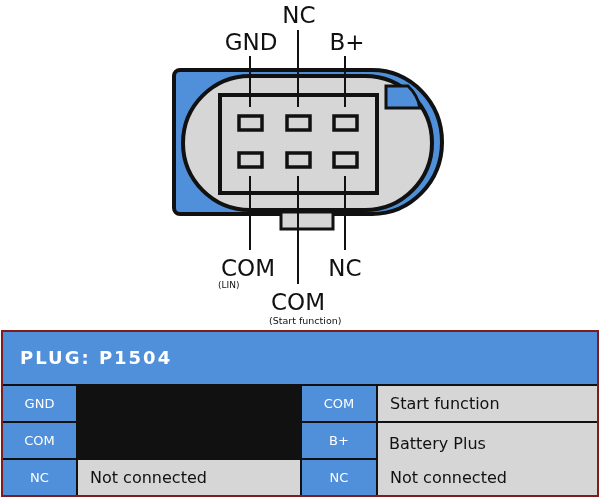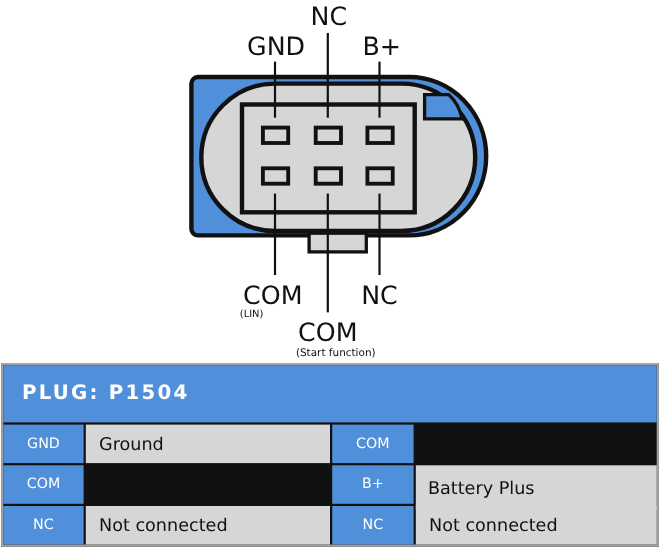--- a/index.html
+++ b/index.html
@@ -1,19 +1,19 @@
 <!DOCTYPE html>
 <html><head>
 <meta charset="utf-8">
 <style>
   html,body{margin:0;padding:0;background:#fff;}
   body{width:600px;height:498px;position:relative;overflow:hidden;font-family:"Liberation Sans",sans-serif;}
   #diagram{position:absolute;left:0;top:0;width:600px;height:330px;}
   .lbl{font-family:"DejaVu Sans",sans-serif;fill:#111;}
-  #pin-table{position:absolute;left:1px;top:330px;width:598px;height:167px;border:2px solid #a3a3a3;box-sizing:border-box;background:#111;}
+  #pin-table{position:absolute;left:1px;top:330px;width:598px;height:167px;border:2px solid #7f1d1d;box-sizing:border-box;background:#111;}
   .thead{position:absolute;left:0;top:0;width:594px;height:52px;background:#508fd9;color:#fff;font-family:"DejaVu Sans",sans-serif;font-weight:bold;font-size:18px;letter-spacing:2px;line-height:52px;padding-left:17px;box-sizing:border-box;}
   .cell{position:absolute;box-sizing:border-box;display:flex;align-items:center;font-family:"DejaVu Sans",sans-serif;}
   .code{background:#508fd9;color:#fff;font-size:13px;justify-content:center;}
   .desc{background:#d6d6d6;color:#111;font-size:16px;padding-left:12px;}
 </style>
 </head>
 <body>
 
 <svg id="diagram" viewBox="0 0 600 330" xmlns="http://www.w3.org/2000/svg">
 
@@ -50,22 +50,22 @@
   <text class="lbl" x="218" y="288" font-size="9">(LIN)</text>
   <text class="lbl" x="298" y="310" font-size="23" text-anchor="middle">COM</text>
   <text class="lbl" x="269" y="324" font-size="9.5">(Start function)</text>
   <text class="lbl" x="345" y="276" font-size="23" text-anchor="middle">NC</text>
 </svg>
 
 <div id="pin-table">
   <div class="thead">PLUG: P1504</div>
 
   <div class="cell code" style="left:0;top:54px;width:73px;height:35px;">GND</div>
-  <div class="cell desc" style="left:75px;top:54px;width:222px;height:35px;">Ground</div>
   <div class="cell code" style="left:299px;top:54px;width:74px;height:35px;">COM</div>
+  <div class="cell desc" style="left:375px;top:54px;width:219px;height:35px;">Start function</div>
 
   <div class="cell code" style="left:0;top:91px;width:73px;height:35px;">COM</div>
   <div class="cell code" style="left:299px;top:91px;width:74px;height:35px;">B+</div>
   <div class="cell desc" style="left:375px;top:91px;width:219px;height:40px;padding-left:11px;">Battery Plus</div>
 
   <div class="cell code" style="left:0;top:128px;width:73px;height:35px;">NC</div>
   <div class="cell desc" style="left:75px;top:128px;width:222px;height:35px;">Not connected</div>
   <div class="cell code" style="left:299px;top:128px;width:74px;height:35px;">NC</div>
   <div class="cell desc" style="left:375px;top:128px;width:219px;height:35px;">Not connected</div>
 </div>

